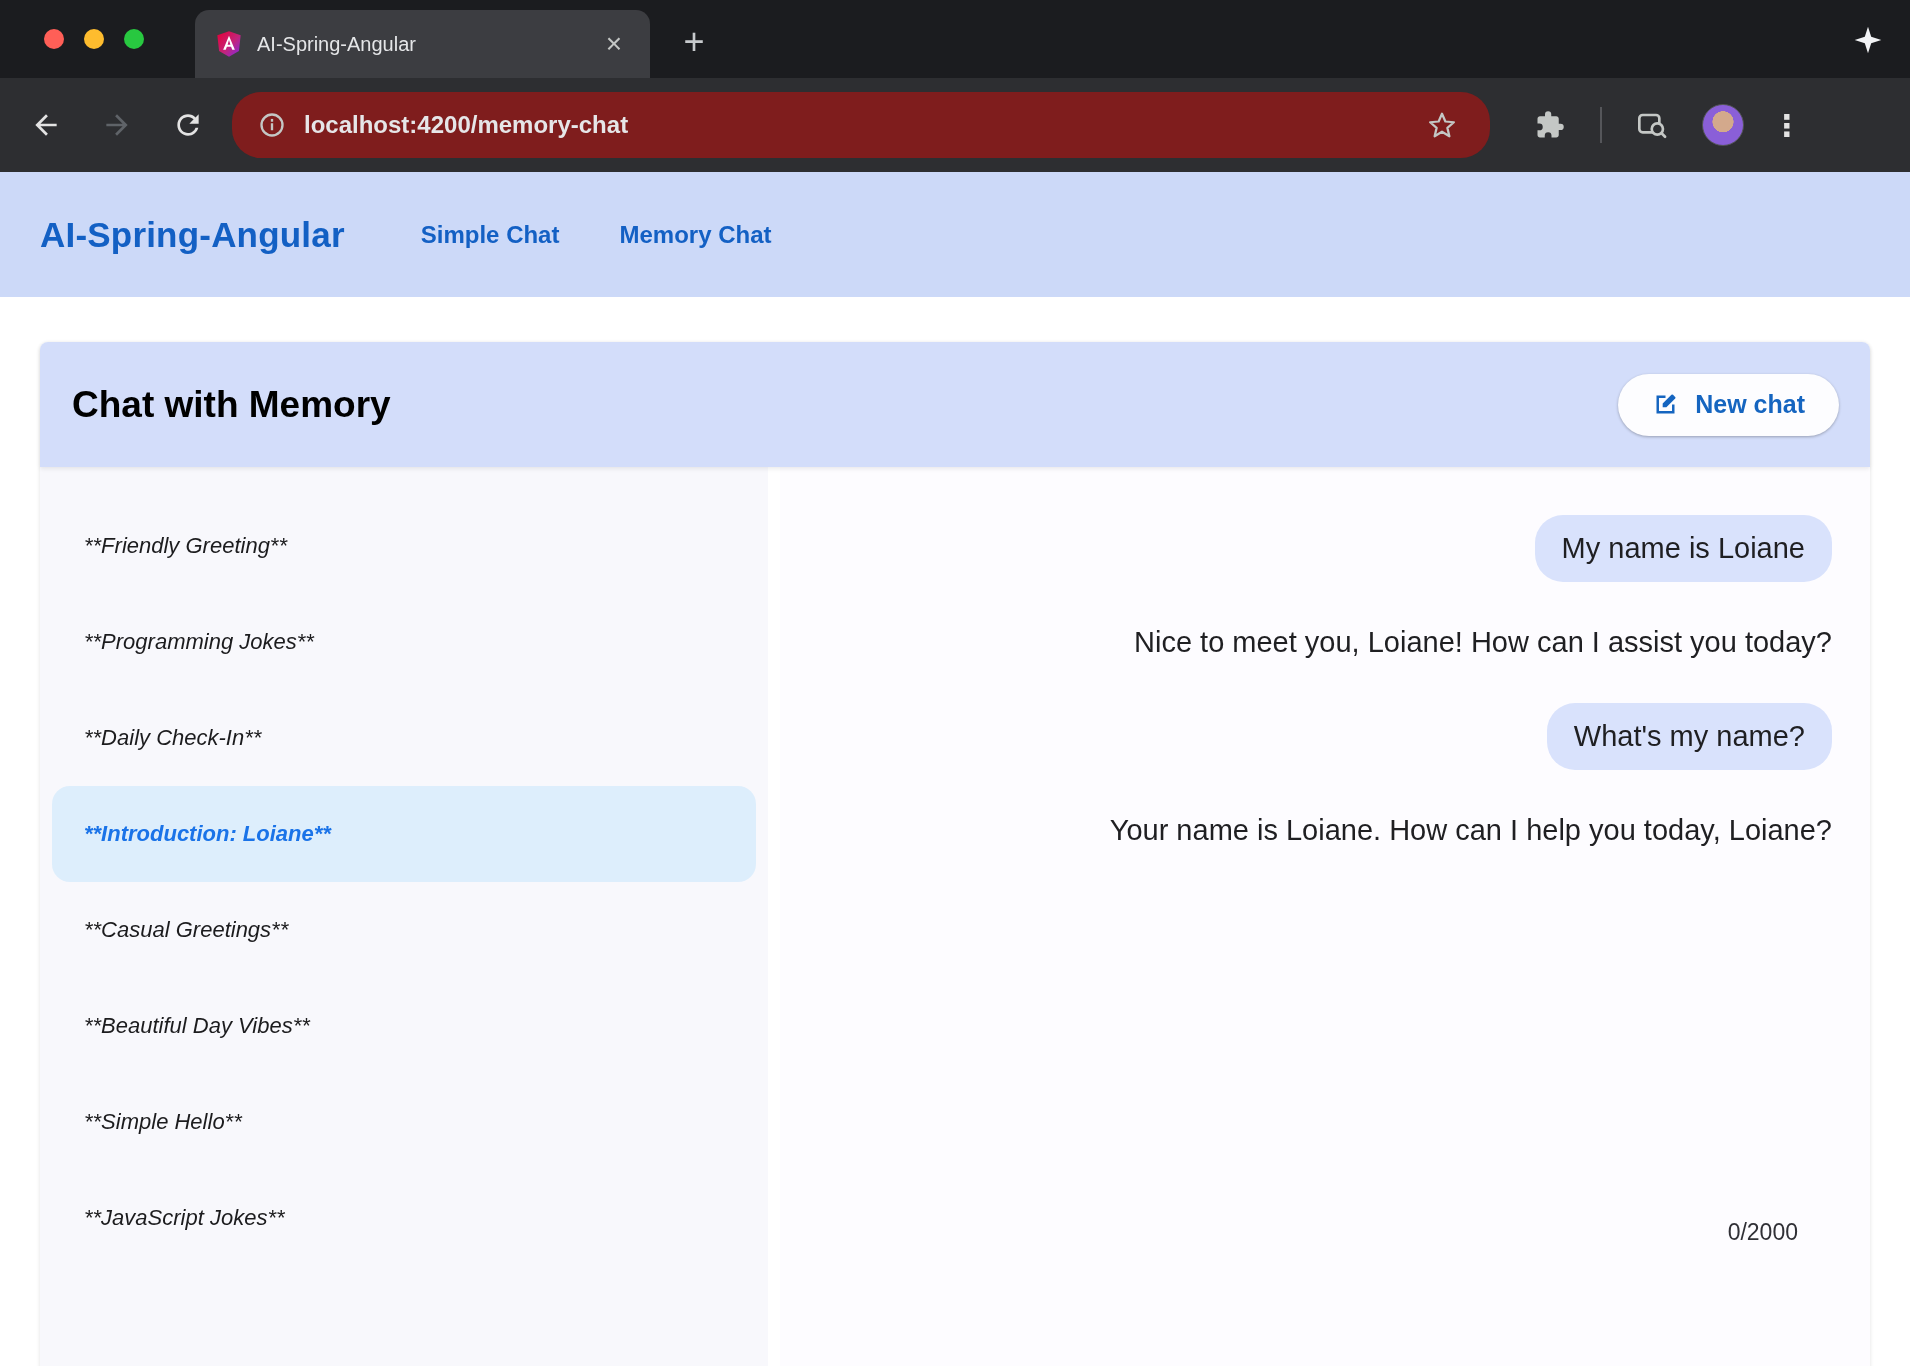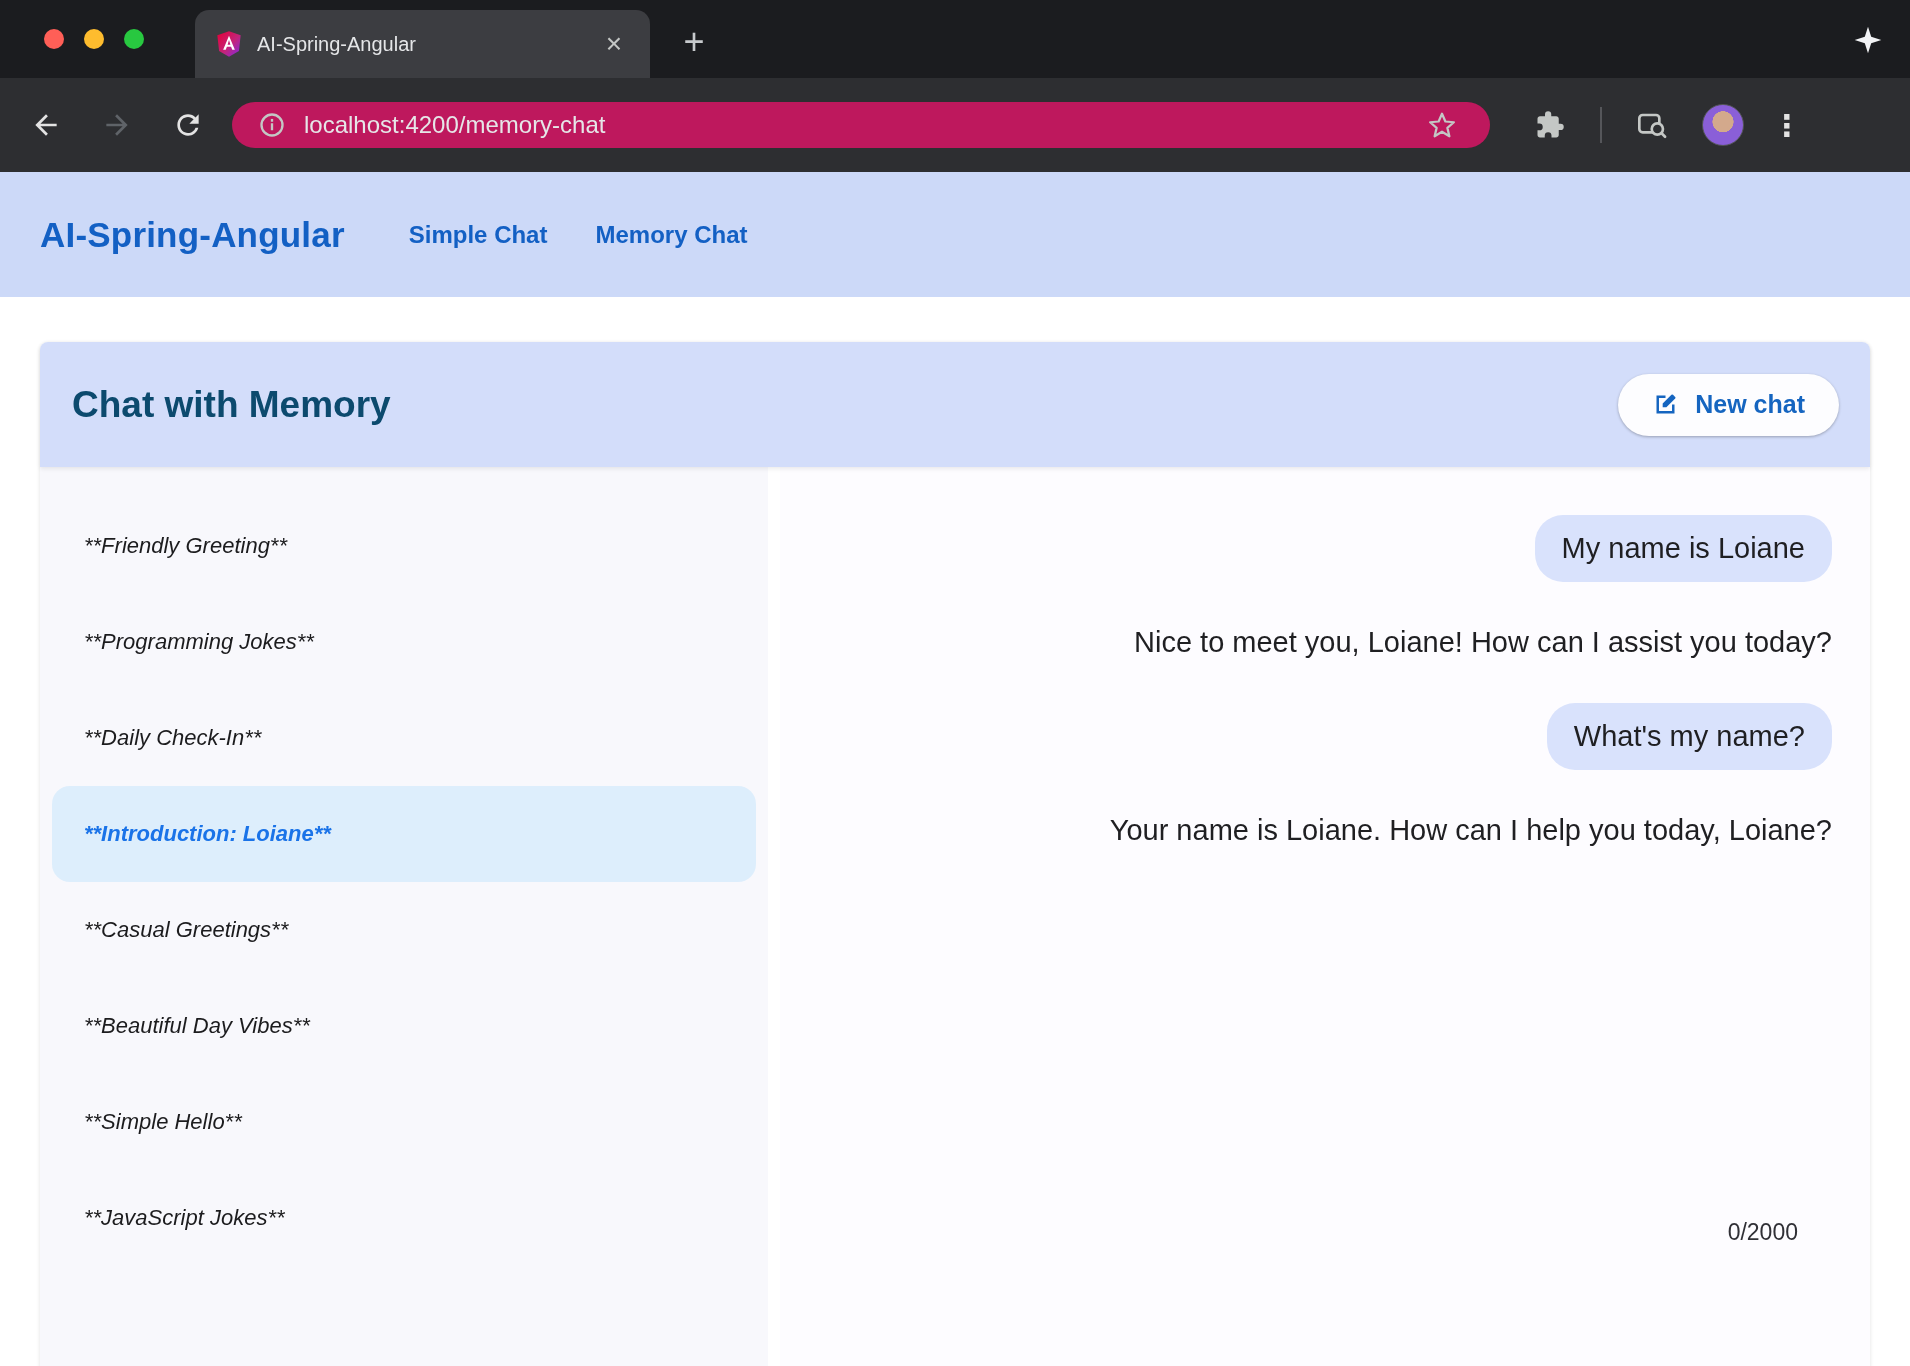--- a/index.html
+++ b/index.html
@@ -38,57 +38,57 @@
   .toolbar {
     height: 94px; background: #2d2e31;
     display: flex; align-items: center; padding: 0 24px;
   }
   .icon-btn {
     width: 44px; height: 44px; display: flex; align-items: center; justify-content: center;
     border-radius: 50%; flex: 0 0 auto;
   }
   .nav-group { display: flex; align-items: center; gap: 27px; }
   .omnibox {
-    margin-left: 22px; width: 1258px; height: 46px; background: #be185d;
-    border-radius: 29px; display: flex; align-items: center; padding: 0 26px;
+    margin-left: 22px; width: 1258px; height: 66px; background: #7f1d1d;
+    border-radius: 29px; display: flex; align-items: center; padding: 0 26px; font-weight: bold;
   }
   .omnibox .url-text { color: #e6e6e8; font-size: 24px; margin-left: 18px; flex: 1; white-space: nowrap; }
   .toolbar-right { display: flex; align-items: center; gap: 28px; margin-left: 38px; }
   .v-divider { width: 2px; height: 36px; background: #55565a; }
   .avatar {
     width: 42px; height: 42px; border-radius: 50%;
     background: radial-gradient(circle at 50% 42%, #d3a98c 0 34%, #8a5fd8 35% 72%, #4d3aa4 100%);
     border: 1px solid #55565a;
   }
   .menu-dots { color: #e3e3e3; font-size: 30px; font-weight: 700; }
 
   
   .app-header {
     height: 125px; background: #ccd9f8;
     display: flex; align-items: center; padding: 0 40px;
   }
   .app-title { color: #1360c4; font-size: 35px; font-weight: 700; letter-spacing: 0.2px; }
   .app-nav { display: flex; align-items: center; gap: 48px; margin-left: 64px; }
-  .app-nav .nav-link { color: #1360c4; font-size: 24px; font-weight: 700; cursor: default; }
+  .app-nav .nav-link { color: #1360c4; font-size: 24px; font-weight: 700; cursor: default; margin-left: 12px; }
 
   
   .card {
     margin: 45px 40px 0 40px; height: 1100px;
     display: flex; flex-direction: column;
     box-shadow: 0 1px 4px rgba(0,0,0,0.12);
     border-radius: 8px 8px 0 0;
   }
   .card-header {
     height: 125px; background: #d3ddfa; border-radius: 8px 8px 0 0;
     display: flex; align-items: center; justify-content: space-between;
     padding: 0 31px 0 32px; flex: 0 0 auto;
     box-shadow: 0 2px 4px rgba(0,0,0,0.08);
     position: relative; z-index: 2;
   }
-  .panel-title { color: #0c4a6e; font-size: 37px; font-weight: 700; }
+  .panel-title { color: #000000; font-size: 37px; font-weight: 700; }
   .new-chat-btn {
     height: 62px; padding: 0 34px; border: none; border-radius: 33px;
     background: #fdfdff; box-shadow: 0 1px 3px rgba(0,0,0,0.28);
     display: flex; align-items: center; gap: 16px;
     color: #1565c0; font-size: 25px; font-weight: 700;
     font-family: "Liberation Sans", sans-serif; cursor: default;
   }
 
   .card-body { flex: 1; display: flex; gap: 12px; background: #ffffff; min-height: 0; }
 

